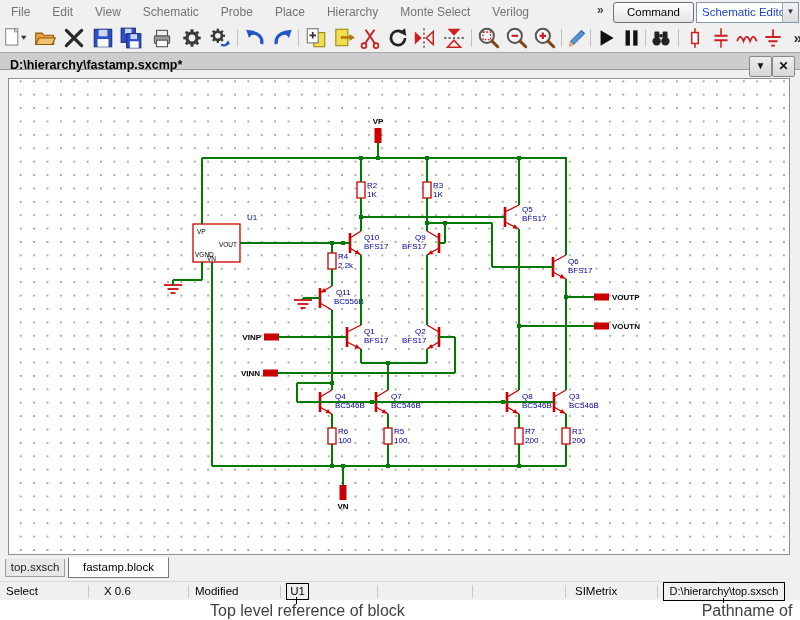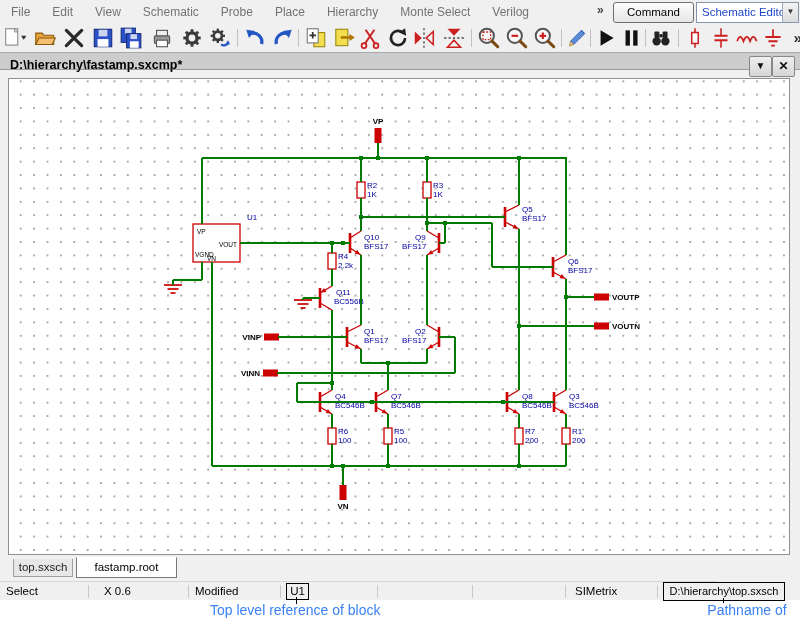--- a/index.html
+++ b/index.html
@@ -19,33 +19,33 @@
   .tbsep{position:absolute;top:5px;width:1px;height:18px;background:#c0c0c0;}
   
   #doctitle{position:absolute;left:0;top:52px;width:800px;height:18px;background:#cdcdcd;border-top:1px solid #a8a8a8;border-bottom:1px solid #9a9a9a;box-sizing:border-box;}
   #doctitle .txt{position:absolute;left:10px;top:0;line-height:24px;font-size:12.5px;font-weight:bold;color:#000;}
   .title-btn{position:absolute;top:3px;width:21px;height:19px;background:linear-gradient(#efefef,#d6d6d6);border:1px solid #888;border-radius:2px;text-align:center;font-size:10px;line-height:18px;color:#111;font-weight:bold;}
   
   #canvas{position:absolute;left:8px;top:78px;width:782px;height:477px;background:#fff;border:1px solid #8f8f8f;box-sizing:border-box;
     background-image:radial-gradient(circle,#a9a9a9 0.7px,transparent 0.9px);background-size:13.4px 13.4px;background-position:5px 9px;}
   #schem-svg{position:absolute;left:0;top:0;}
   
-  #tabbar{position:absolute;left:8px;top:556px;width:736px;height:25px;background:#f0f0f0;}
+  #tabbar{position:absolute;left:0;top:556px;width:736px;height:25px;background:#f0f0f0;}
   .tab{position:absolute;box-sizing:border-box;font-size:11.5px;text-align:center;}
   #tab-top{left:5px;top:3px;width:60px;height:18px;background:#e7e7e7;border:1px solid #9f9f9f;border-top:none;line-height:17px;color:#222;}
   #tab-active{left:68px;top:1px;width:101px;height:21px;background:#fff;border:1px solid #777;border-top:1px solid #fff;line-height:19px;color:#000;z-index:2;}
   
   #statusbar{position:absolute;left:0;top:581px;width:716px;height:19px;background:#f0f0f0;border-top:1px solid #d8d8d8;font-size:11.5px;color:#000;}
   .sfield{position:absolute;top:2px;line-height:15px;}
   .ssep{position:absolute;top:3px;width:1px;height:13px;background:#c9c9c9;}
   .anno-box{position:absolute;border:1px solid #000;text-align:center;background:#f0f0f0;z-index:3;}
   #grip{position:absolute;right:2px;top:5px;width:12px;height:12px;background-image:radial-gradient(circle,#9a9a9a 1px,transparent 1.2px);background-size:4px 4px;}
   
   #annozone{position:absolute;left:0;top:600px;width:800px;height:20px;background:#fff;}
-  .anno-text{position:absolute;top:2px;font-size:14px;color:#3b82f6;}
+  .anno-text{position:absolute;top:2px;font-size:16px;color:#404040;}
   .anno-line{position:absolute;width:1px;background:#000;z-index:4;}
 </style>
 </head>
 <body>
 
 <div id="root">
   <div id="appwin">
 
     <div id="menubar">
 
@@ -464,21 +464,21 @@
             <line x1="202" y1="262" x2="202" y2="280" stroke="#007a00" stroke-width="1.3"></line>
             <line x1="202" y1="280" x2="173" y2="280" stroke="#007a00" stroke-width="1.3"></line>
             <line x1="173" y1="280" x2="173" y2="285" stroke="#007a00" stroke-width="1.3"></line>
             <line x1="343" y1="466" x2="343" y2="485" stroke="#007a00" stroke-width="1.3"></line>
           </g>
         </svg>
     </div>
 
     <div id="tabbar">
       <div class="tab" id="tab-top">top.sxsch</div>
-      <div class="tab" id="tab-active">fastamp.root</div>
+      <div class="tab" id="tab-active">fastamp.block</div>
     </div>
 
     <div id="statusbar">
       <span class="sfield" style="left:6px;">Select</span>
       <span class="sfield" style="left:104px;">X 0.6</span>
       <span class="sfield" style="left:195px;">Modified</span>
       <span class="sfield anno-box" style="left:286px;top:1px;width:21px;height:15px;line-height:15px;">U1</span>
       <span class="sfield" style="left:575px;">SIMetrix</span>
       <span class="sfield anno-box" style="left:663px;top:0px;width:120px;height:17px;line-height:17px;font-size:11px;">D:\hierarchy\top.sxsch</span>
       <div id="grip"></div>

